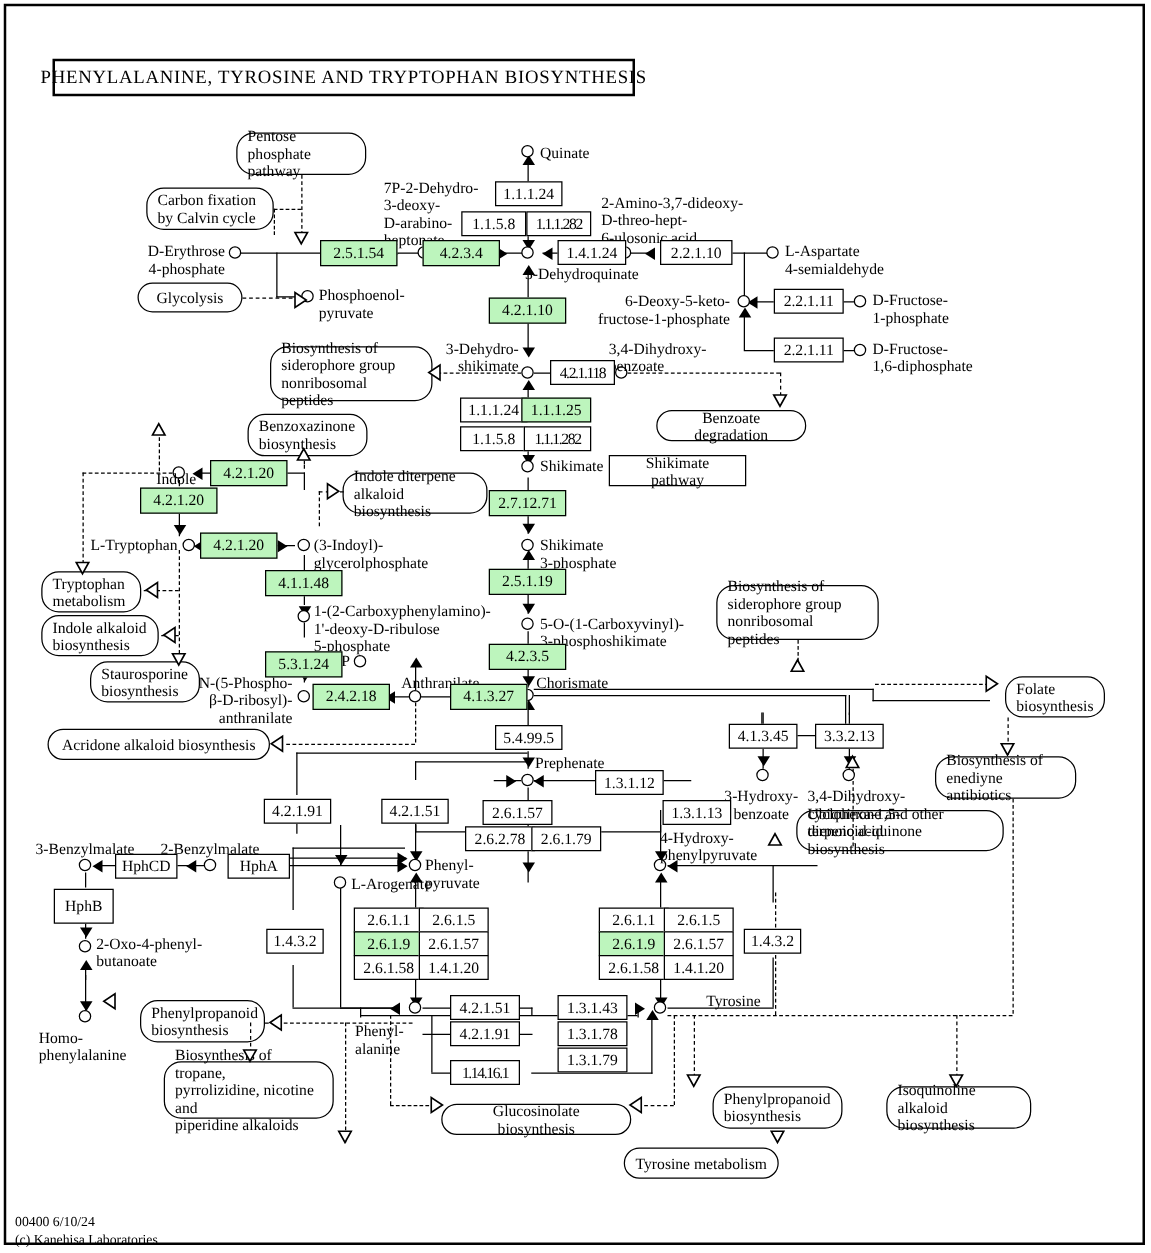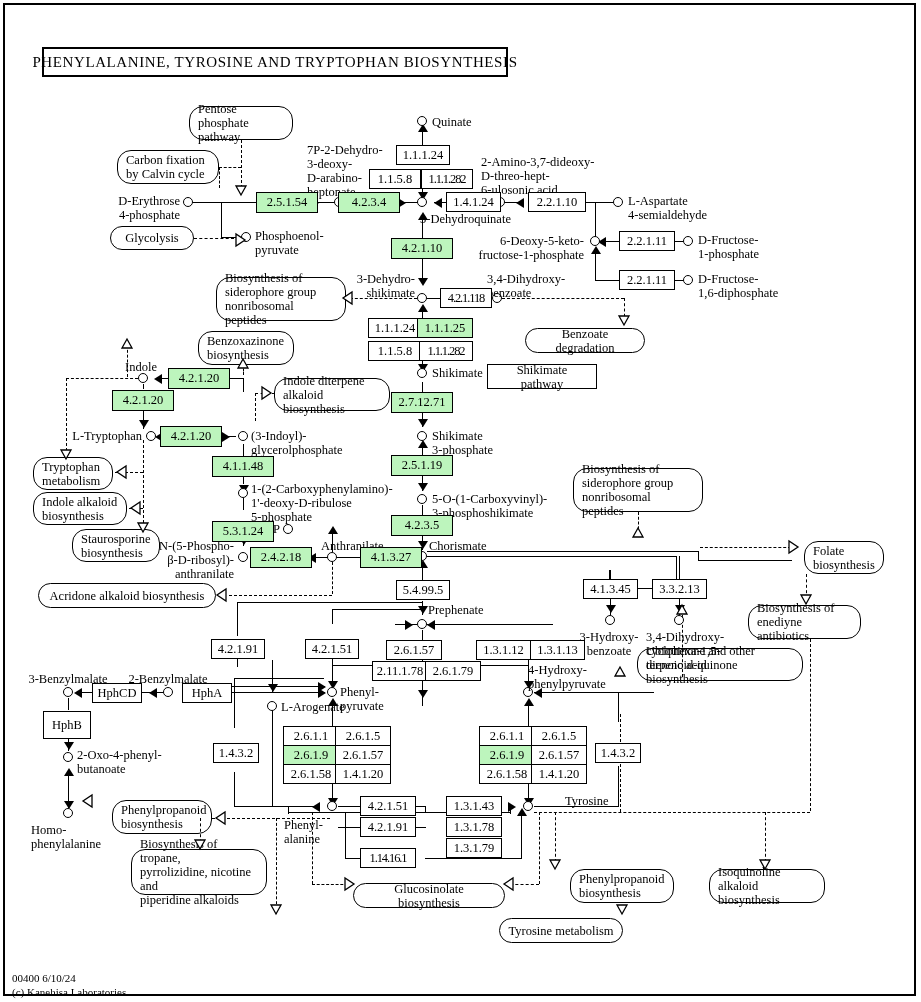--- a/index.html
+++ b/index.html
@@ -446,21 +446,21 @@
   <div class="lbl r" style="left:345px;top:272px;width:70px;white-space:pre-line;">3-Dehydro-
 shikimate</div>
   <div class="lbl" style="left:487px;top:272px;white-space:pre-line;">3,4-Dihydroxy-
 benzoate</div>
   <div class="lbl" style="left:432px;top:366px;">Shikimate</div>
   <div class="lbl" style="left:432px;top:429px;white-space:pre-line;">Shikimate
 3-phosphate</div>
   <div class="lbl" style="left:432px;top:492px;white-space:pre-line;">5-O-(1-Carboxyvinyl)-
 3-phosphoshikimate</div>
   <div class="lbl" style="left:429px;top:539px;">Chorismate</div>
-  <div class="lbl" style="left:125px;top:360px;">Indole</div>
+  <div class="lbl" style="left:125px;top:376px;">Indole</div>
   <div class="lbl r" style="left:50px;top:429px;width:92px;">L-Tryptophan</div>
   <div class="lbl" style="left:251px;top:429px;white-space:pre-line;">(3-Indoyl)-
 glycerolphosphate</div>
   <div class="lbl" style="left:251px;top:482px;white-space:pre-line;">1-(2-Carboxyphenylamino)-
 1'-deoxy-D-ribulose
 5-phosphate</div>
   <div class="lbl r" style="left:235px;top:522px;width:45px;">PRPP</div>
   <div class="lbl r" style="left:128px;top:539px;width:106px;white-space:pre-line;">N-(5-Phospho-
 β-D-ribosyl)-
 anthranilate</div>
@@ -510,23 +510,23 @@
   <div class="ec green" style="left:212px;top:456px;width:62px;height:21px;">4.1.1.48</div>
   <div class="ec green" style="left:212px;top:521px;width:62px;height:21px;">5.3.1.24</div>
   <div class="ec green" style="left:250px;top:547px;width:62px;height:21px;">2.4.2.18</div>
   <div class="ec green" style="left:360px;top:547px;width:62px;height:21px;">4.1.3.27</div>
   <div class="ec" style="left:396px;top:580px;width:54px;height:20px;">5.4.99.5</div>
   <div class="ec" style="left:583px;top:579px;width:55px;height:20px;">4.1.3.45</div>
   <div class="ec" style="left:652px;top:579px;width:55px;height:20px;">3.3.2.13</div>
   <div class="ec" style="left:211px;top:639px;width:54px;height:20px;">4.2.1.91</div>
   <div class="ec" style="left:305px;top:639px;width:54px;height:20px;">4.2.1.51</div>
   <div class="ec" style="left:386px;top:640px;width:56px;height:20px;">2.6.1.57</div>
-  <div class="ec" style="left:372px;top:661px;width:56px;height:20px;">2.11.1.78</div>
+  <div class="ec" style="left:372px;top:661px;width:56px;height:20px;">2.6.2.78</div>
   <div class="ec" style="left:425px;top:661px;width:56px;height:20px;">2.6.1.79</div>
-  <div class="ec" style="left:476px;top:640px;width:55px;height:20px;">1.3.1.12</div>
+  <div class="ec" style="left:476px;top:616px;width:55px;height:20px;">1.3.1.12</div>
   <div class="ec" style="left:530px;top:640px;width:55px;height:20px;">1.3.1.13</div>
   <div class="ec" style="left:92px;top:683px;width:50px;height:20px;">HphCD</div>
   <div class="ec" style="left:182px;top:683px;width:50px;height:20px;">HphA</div>
   <div class="ec" style="left:43px;top:711px;width:48px;height:28px;">HphB</div>
   <div class="ec" style="left:213px;top:743px;width:46px;height:20px;">1.4.3.2</div>
   <div class="ec" style="left:283px;top:726px;width:56px;height:20px;">2.6.1.1</div>
   <div class="ec green" style="left:283px;top:745px;width:56px;height:20px;">2.6.1.9</div>
   <div class="ec" style="left:283px;top:764px;width:56px;height:20px;">2.6.1.58</div>
   <div class="ec" style="left:335px;top:726px;width:56px;height:20px;">2.6.1.5</div>
   <div class="ec" style="left:335px;top:745px;width:56px;height:20px;">2.6.1.57</div>

